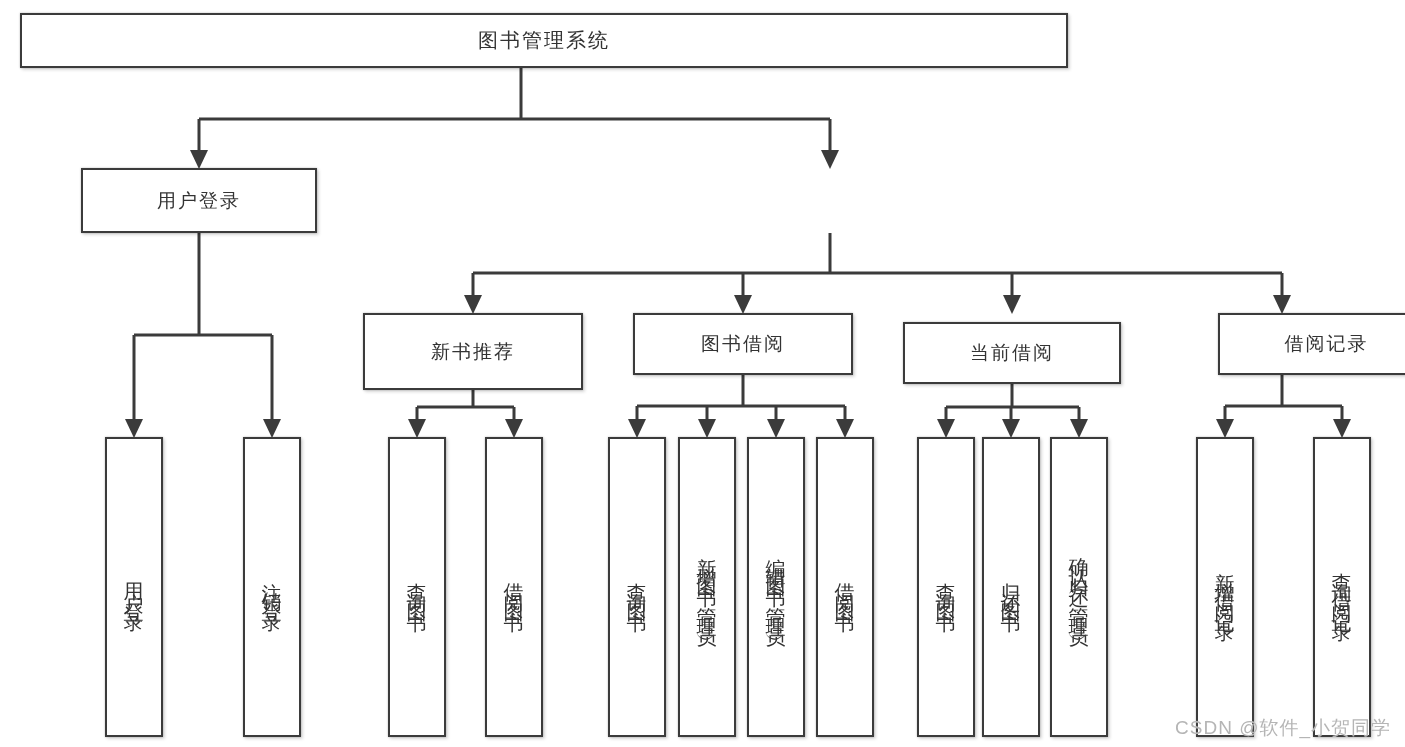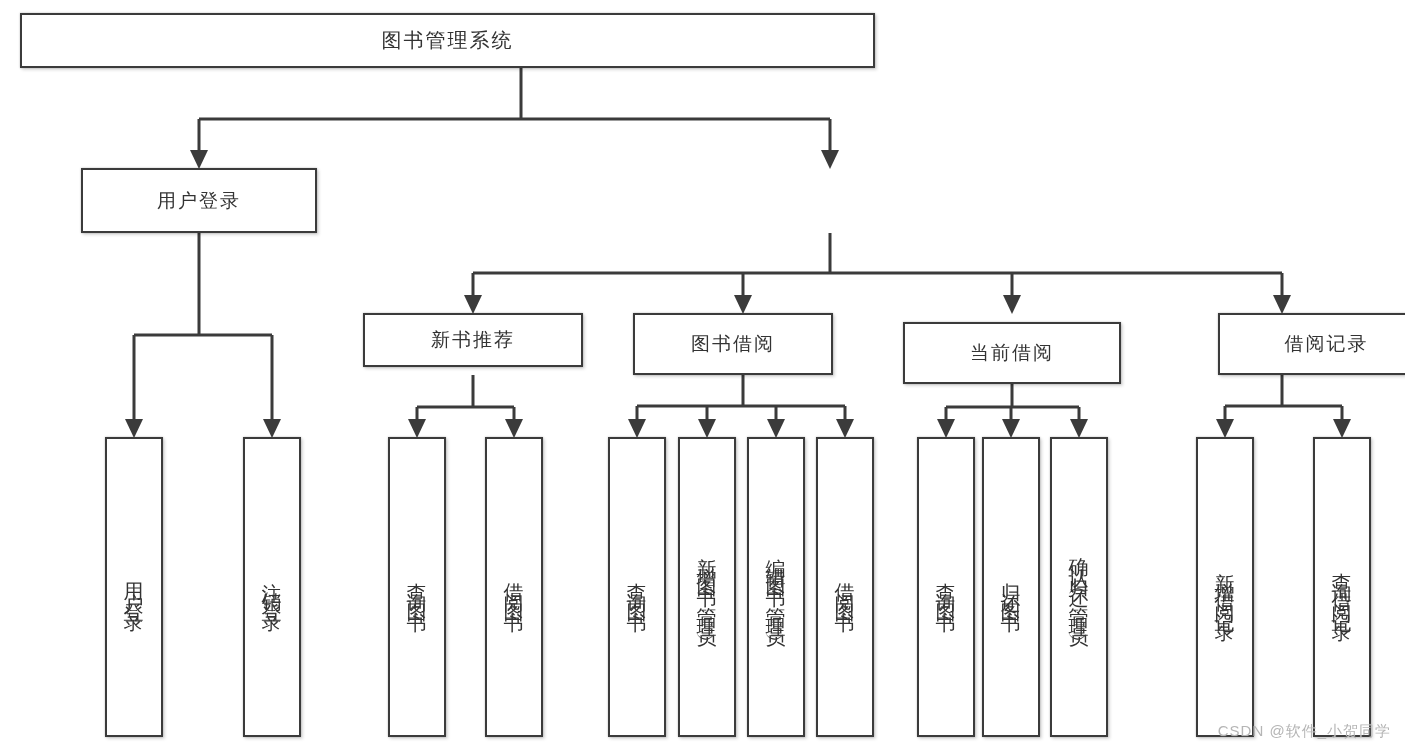--- a/index.html
+++ b/index.html
@@ -21,21 +21,21 @@
     box-sizing:border-box;display:flex;align-items:center;justify-content:center;
     box-shadow:0 0 2px rgba(0,0,0,.25), 2px 2px 3px rgba(0,0,0,.14);
   }
   .hlabel{font-size:19px;color:var(--text);letter-spacing:2px;white-space:nowrap;}
   .root-box .hlabel{font-size:20px;}
   .vtext{
     writing-mode:vertical-lr;text-orientation:mixed;
     font-size:20px;letter-spacing:10px;color:var(--text);line-height:1;
   }
   .watermark{
-    position:absolute;right:14px;bottom:6px;font-size:15px;color:var(--wm);
+    position:absolute;right:14px;bottom:6px;font-size:19px;color:var(--wm);
     letter-spacing:1px;white-space:nowrap;
     text-shadow:0 0 1px rgba(255,255,255,.8);
   }
 </style>
 </head>
 <body>
 
 <div class="canvas">
 
   <svg class="connectors" viewBox="0 0 1405 747" xmlns="http://www.w3.org/2000/svg">
@@ -74,32 +74,32 @@
       <polygon points="1002,419 1020,419 1011,438"></polygon>
       <polygon points="1070,419 1088,419 1079,438"></polygon>
     </g>
     <g>
       <path d="M1282 375 V406 M1225 406 H1342 M1225 406 V426 M1342 406 V426"></path>
       <polygon points="1216,419 1234,419 1225,438"></polygon>
       <polygon points="1333,419 1351,419 1342,438"></polygon>
     </g>
   </svg>
 
-  <div class="box root-box" style="left:20px;top:13px;width:855px;height:55px;">
+  <div class="box root-box" style="left:20px;top:13px;width:1048px;height:55px;">
     <span class="hlabel">图书管理系统</span>
   </div>
 
   <div class="box" style="left:81px;top:168px;width:236px;height:65px;">
     <span class="hlabel">用户登录</span>
   </div>
 
-  <div class="box" style="left:363px;top:313px;width:220px;height:54px;">
+  <div class="box" style="left:363px;top:313px;width:220px;height:77px;">
     <span class="hlabel">新书推荐</span>
   </div>
-  <div class="box" style="left:633px;top:313px;width:200px;height:62px;">
+  <div class="box" style="left:633px;top:313px;width:220px;height:62px;">
     <span class="hlabel">图书借阅</span>
   </div>
   <div class="box" style="left:903px;top:322px;width:218px;height:62px;">
     <span class="hlabel">当前借阅</span>
   </div>
   <div class="box" style="left:1174px;top:313px;width:217px;height:62px;margin-left:44px;">
     <span class="hlabel">借阅记录</span>
   </div>
 
   <div class="box" style="left:105px;top:437px;width:58px;height:300px;">

